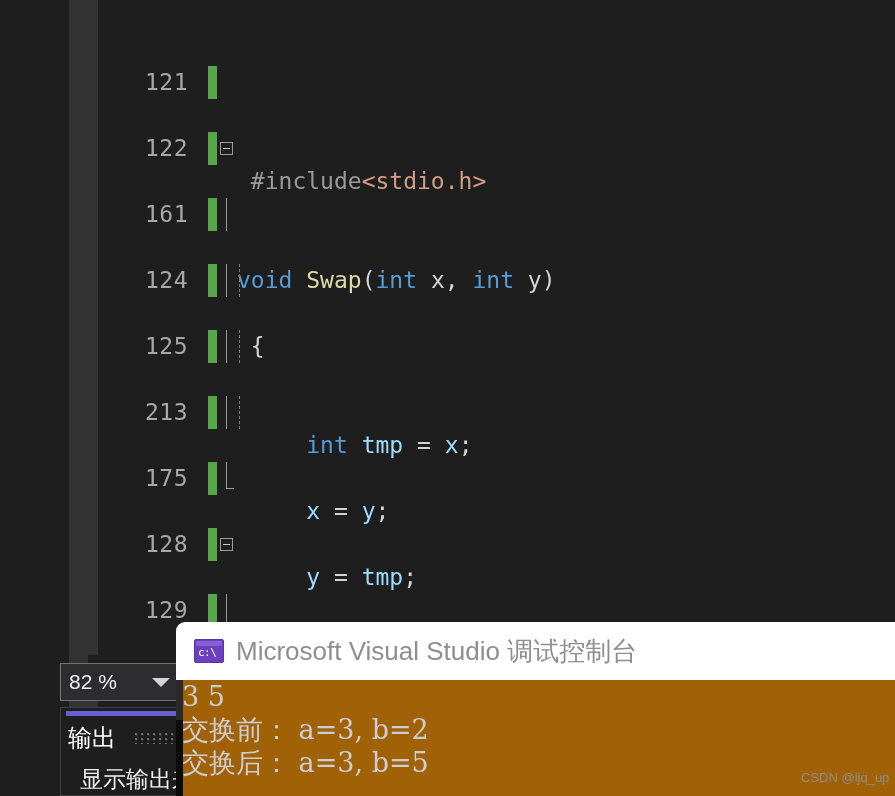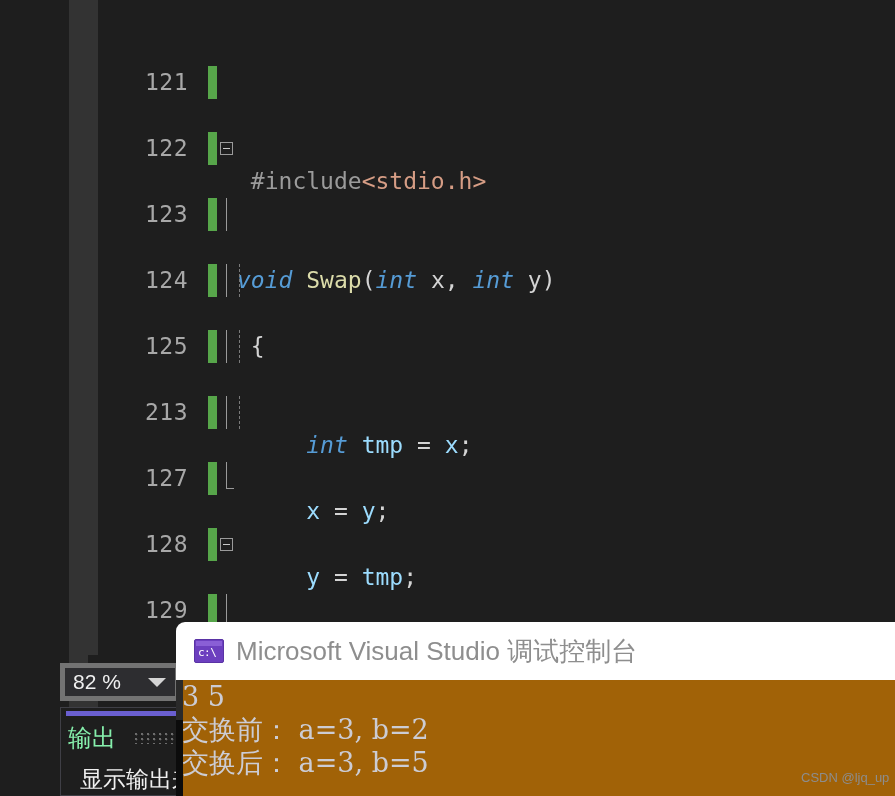--- a/index.html
+++ b/index.html
@@ -30,52 +30,52 @@
   .fold{
     position:absolute;left:211px;top:10px;width:13px;height:13px;
     border:1px solid #9a9a9a;box-sizing:border-box;background:#1e1e1e;
   }
   .fold:after{content:"";position:absolute;left:2px;top:5px;width:7px;height:1px;background:#c8c8c8;}
   .vline{position:absolute;left:217px;width:1px;background:#9a9a9a;}
   .dotline{position:absolute;left:230px;width:0;border-left:1px dashed #7a7a7a;}
   .vline-end{position:absolute;left:217px;width:8px;height:1px;background:#9a9a9a;}
 
   
-  .kw{color:#569cd6;font-style:italic;}
+  .kw{color:#569cd6;}
   .fn{color:#dcdcaa;}
   .str{color:#d69d85;}
   .var{color:#9cdcfe;}
   .pp{color:#9b9b9b;}
   .pun{color:#d4d4d4;}
 
   
   #zoom-combo{
     position:absolute;left:60px;top:663px;width:120px;height:38px;
-    background:#2d2d30;border:5px solid #737373;box-sizing:border-box;
+    background:#2d2d30;border:1px solid #737373;box-sizing:border-box;
     display:flex;align-items:center;
   }
   #zoom-combo .zv{
     color:#f0f0f0;font-size:21px;margin-left:8px;
     font-family:"Liberation Sans", sans-serif;
   }
   #zoom-combo .caret{
     margin-left:auto;margin-right:9px;
     width:0;height:0;border-left:9px solid transparent;border-right:9px solid transparent;
     border-top:9px solid #d4d4d4;
   }
   .combo-top-notch{position:absolute;left:88px;top:655px;width:92px;height:8px;background:#1e1e1e;}
 
   
   #output-pane{
     position:absolute;left:60px;top:707px;width:130px;height:89px;
     background:#1e1e1e;border:1px solid #3f3f46;box-sizing:border-box;
   }
   #output-accent{position:absolute;left:66px;top:711px;width:118px;height:5px;background:#6a5fd0;}
   #output-tab-label{
-    position:absolute;left:68px;top:722px;color:#86efac;font-size:24px;
+    position:absolute;left:68px;top:722px;color:#ffffff;font-size:24px;
     font-family:"Liberation Sans", sans-serif;white-space:nowrap;
   }
   #output-dots{
     position:absolute;left:135px;top:733px;width:50px;height:11px;
     background-image:radial-gradient(circle at 1.2px 1.2px, #6d6d6d 1.2px, transparent 1.4px);
     background-size:6px 5px;
   }
   #output-subtext{
     position:absolute;left:80px;top:764px;color:#f0f0f0;font-size:23px;
     font-family:"Liberation Sans", sans-serif;white-space:nowrap;
@@ -143,21 +143,21 @@
     </div>
 
     <div class="row" style="top:33px">
       <div class="changebar"></div>
       <span class="lineno">122</span>
       <span class="codetext"><span class="pp"> #include</span><span class="str">&lt;stdio.h&gt;</span></span>
     </div>
 
     <div class="row" style="top:66px">
       <div class="changebar"></div>
-      <span class="lineno">123</span>
+      <span class="lineno">161</span>
       <span class="fold"></span>
       <span class="codetext"><span class="kw">void</span> <span class="fn">Swap</span><span class="pun">(</span><span class="kw">int</span> <span class="pun">x, </span><span class="kw">int</span> <span class="pun">y)</span></span>
     </div>
 
     <div class="row" style="top:99px">
       <div class="changebar"></div>
       <span class="lineno">124</span>
       <span class="vline" style="top:0;height:33px;"></span>
       <span class="codetext"><span class="pun"> {</span></span>
     </div>
@@ -173,21 +173,21 @@
     <div class="row" style="top:165px">
       <div class="changebar"></div>
       <span class="lineno">213</span>
       <span class="vline" style="top:0;height:33px;"></span>
       <span class="dotline" style="top:0;height:33px;"></span>
       <span class="codetext"><span class="pun">     </span><span class="var">x</span> <span class="pun">= </span><span class="var">y</span><span class="pun">;</span></span>
     </div>
 
     <div class="row" style="top:198px">
       <div class="changebar"></div>
-      <span class="lineno">127</span>
+      <span class="lineno">175</span>
       <span class="vline" style="top:0;height:33px;"></span>
       <span class="dotline" style="top:0;height:33px;"></span>
       <span class="codetext"><span class="pun">     </span><span class="var">y</span> <span class="pun">= </span><span class="var">tmp</span><span class="pun">;</span></span>
     </div>
 
     <div class="row" style="top:231px">
       <div class="changebar"></div>
       <span class="lineno">128</span>
       <span class="vline" style="top:0;height:26px;"></span>
       <span class="vline-end" style="top:26px;"></span>

